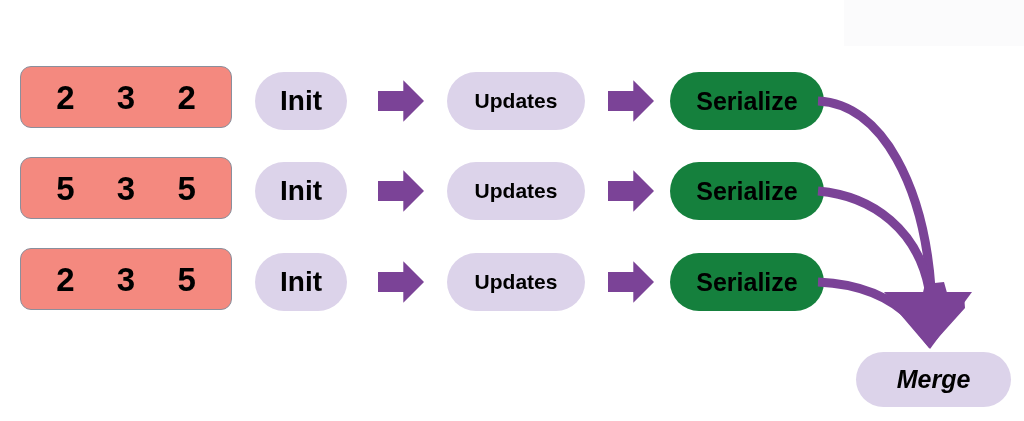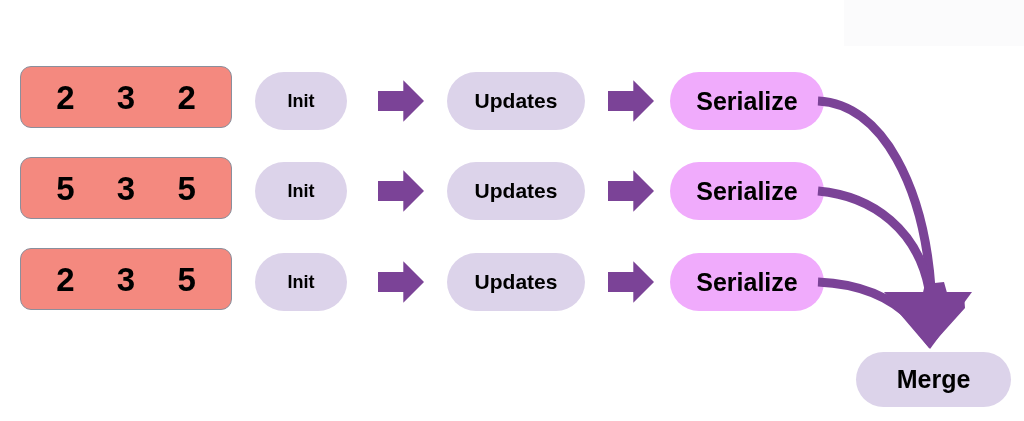--- a/index.html
+++ b/index.html
@@ -36,26 +36,26 @@
 
   
   .pill{
     position:absolute;
     display:flex;align-items:center;justify-content:center;
     border-radius:999px;
     font-weight:bold;color:#000;
     box-sizing:border-box;
   }
   .pill-lav{background:#dcd3ea;}
-  .pill-orange{background:#f0abfc;}
+  .pill-orange{background:#15803d;}
 
-  .pill-init{width:92px;height:58px;font-size:18px;}
+  .pill-init{width:92px;height:58px;font-size:28px;}
   .pill-updates{width:138px;height:58px;font-size:21px;}
   .pill-serialize{width:154px;height:58px;font-size:25px;}
-  .pill-merge{width:155px;height:55px;font-size:25px;}
+  .pill-merge{width:155px;height:55px;font-size:25px;font-style:italic;}
 
   
   .block-arrow{
     position:absolute;
     width:46px;height:44px;
     background:#7b4397;
     clip-path:polygon(0% 27%, 55% 27%, 55% 3%, 100% 50%, 55% 97%, 55% 73%, 0% 73%);
   }
 
   #curves{position:absolute;left:0;top:0;width:1024px;height:421px;pointer-events:none;}

